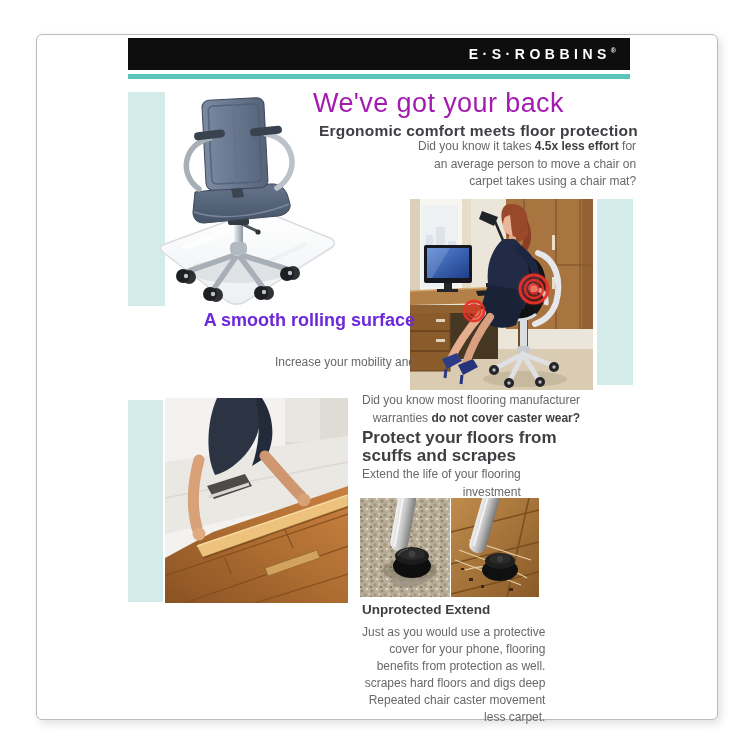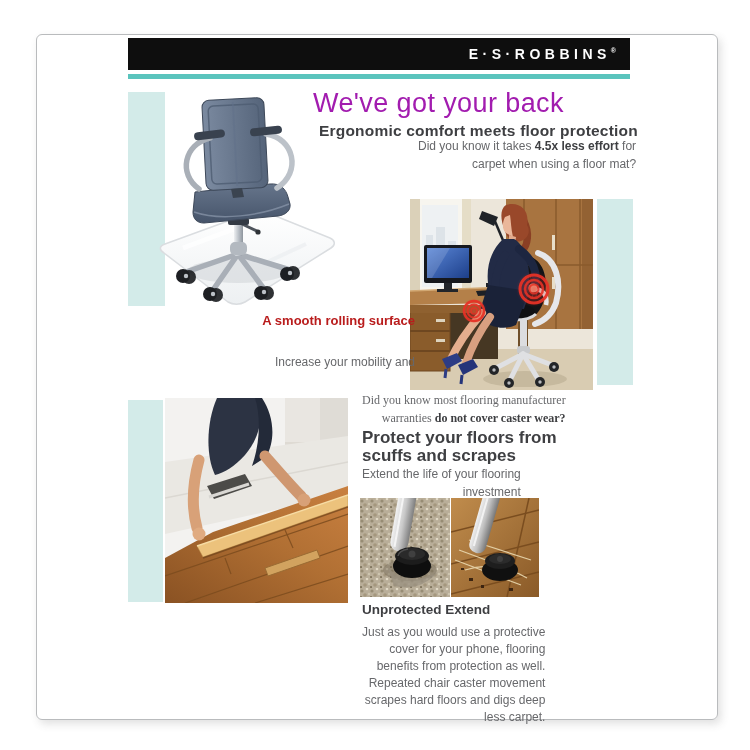--- a/index.html
+++ b/index.html
@@ -17,23 +17,23 @@
   .photo{position:absolute;line-height:0;}
   .photo-chair{left:138px;top:96px;width:210px;height:216px;}
   .photo-woman{left:410px;top:199px;width:183px;height:191px;}
   .photo-floor{left:165px;top:398px;width:183px;height:205px;}
   .caster-row{position:absolute;left:360px;top:498px;display:flex;gap:1px;line-height:0;}
   .h1{position:absolute;left:313px;top:88px;font-size:27px;color:#a21caf;letter-spacing:.4px;white-space:nowrap;}
   .h2{position:absolute;left:313px;top:122px;font-size:15.5px;font-weight:bold;color:#3e3f42;letter-spacing:.2px;white-space:nowrap;margin-left:6px;}
   .p{position:absolute;color:#67686b;font-size:12px;line-height:17.5px;white-space:nowrap;text-align:right;}
   .b{color:#3e3f42;font-weight:bold;}
   .p1{left:418px;top:138px;}
-  .ergo-h{position:absolute;left:150px;top:312px;width:265px;text-align:right;font-size:13px;font-weight:bold;color:#b91c1c;line-height:17.5px;}
+  .ergo-h{position:absolute;left:150px;top:312px;width:265px;text-align:right;font-size:18px;font-weight:bold;color:#6d28d9;line-height:17.5px;}
   .ergo-c{left:150px;top:354px;width:265px;text-align:right;}
-  .p2{left:362px;top:392px;font-family:Liberation Serif, serif;}
+  .p2{left:362px;top:392px;}
   .h3{position:absolute;left:362px;top:429px;font-size:17px;font-weight:bold;color:#3e3f42;line-height:17.5px;}
   .p3{left:362px;top:466px;}
   .h4{position:absolute;left:362px;top:602px;font-size:13.5px;font-weight:bold;color:#3e3f42;}
   .p4{left:362px;top:624px;line-height:17px;}
 </style>
 </head>
 <body>
 
 <div class="canvas">
   <div class="page-border"></div>
@@ -113,21 +113,22 @@
       <path d="M128,38 C156,42 164,76 139,92" fill="none" stroke="#bcc2c9" stroke-width="5.5" stroke-linecap="round"></path>
       <rect x="112" y="31" width="32" height="8" rx="4" fill="#39424f" transform="rotate(-6 128 35)"></rect>
     </svg>
   </div>
 
   <div class="h1">We've got your back</div>
   <div class="h2">Ergonomic comfort meets floor protection</div>
 
   <div class="p p1">
     <div><span>Did you know it takes </span><span class="b">4.5x less effort</span><span> for</span></div>
-    <div>carpet when using a floor mat?</div>
+    <div>an average person to move a chair on</div>
+    <div>carpet takes using a chair mat?</div>
   </div>
 
   <div class="photo photo-woman">
     <svg viewBox="0 0 183 191" width="183" height="191" aria-hidden="true">
       <defs>
         <linearGradient id="wScr" x1="0" y1="0" x2="1" y2="1">
             <stop offset="0" stop-color="#5a86d6"></stop>
             <stop offset="1" stop-color="#1d3f8a"></stop>
           </linearGradient>
         <radialGradient id="wGlow">
@@ -373,17 +374,17 @@
       <ellipse cx="49" cy="61" rx="11" ry="5" fill="#2b2b2b"></ellipse>
       <circle cx="49" cy="61" r="3" fill="#3f3f3f"></circle>
     </svg>
   </div>
 
   <div class="h4">Unprotected Extend</div>
   <div class="p p4">
     <div>Just as you would use a protective</div>
     <div>cover for your phone, flooring</div>
     <div>benefits from protection as well.</div>
+    <div>scrapes hard floors and digs deep</div>
     <div>Repeated chair caster movement</div>
-    <div>scrapes hard floors and digs deep</div>
     <div>less carpet.</div>
   </div>
 </div>
 
 </body></html>

